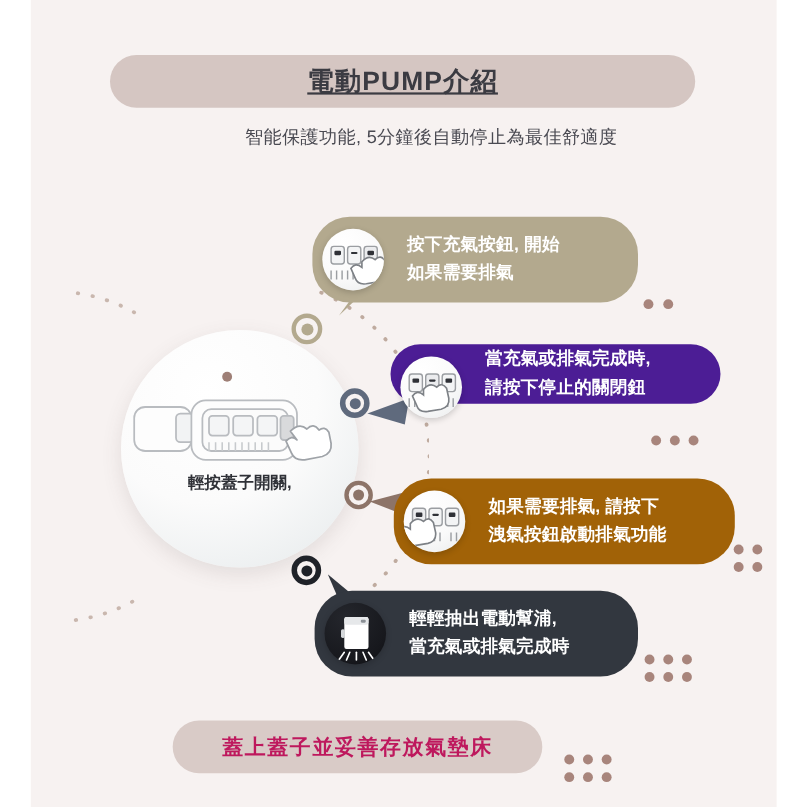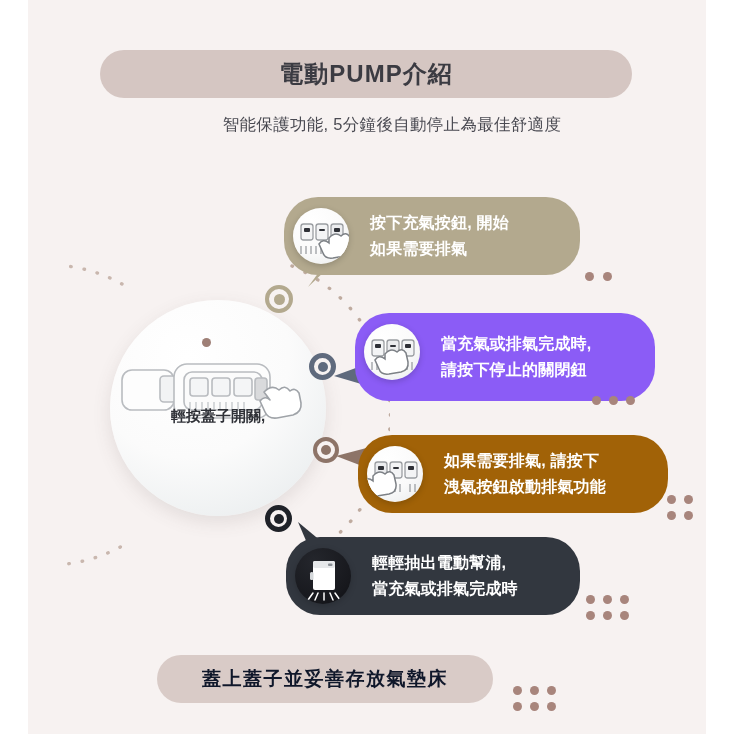--- a/index.html
+++ b/index.html
@@ -39,20 +39,21 @@
     display: flex;
     align-items: center;
     justify-content: center;
   }
   .title-text {
     font-size: 24px;
     font-weight: bold;
     color: #3b3b42;
     letter-spacing: 1px;
     white-space: nowrap;
+    text-decoration: underline;
   }
   .subtitle {
     position: absolute;
     left: 0; top: 114px;
     width: 734px;
     text-align: center;
     font-size: 16.5px;
     color: #4a4a52;
     letter-spacing: 0.3px;
     padding-left: 25px;
@@ -69,21 +70,21 @@
   }
   .hero-dot {
     position: absolute;
     left: 202px; top: 338px;
     width: 9px; height: 9px;
     border-radius: 50%;
     background: #9e7f76;
   }
   .hero-label {
     position: absolute;
-    left: 110px; top: 404px;
+    left: 110px; top: 428px;
     width: 216px;
     text-align: center;
     font-size: 15px;
     font-weight: bold;
     color: #2f3137;
     line-height: 1.55;
   }
   .hero-label div { white-space: nowrap; }
 
   .hero-art {
@@ -148,21 +149,21 @@
     width: 336px; height: 48px;
     background: #d9cbc7;
     border-radius: 24px;
     display: flex;
     align-items: center;
     justify-content: center;
   }
   .footer-text {
     font-size: 19px;
     font-weight: bold;
-    color: #0f172a;
+    color: #be185d;
     letter-spacing: 1.5px;
     white-space: nowrap;
     text-align: right;
   }
 
   
   .dots { position: absolute; display: grid; }
   .dots span {
     width: 9px; height: 9px;
     border-radius: 50%;
@@ -235,21 +236,21 @@
     </div>
     <div class="btext" style="margin-left:86px;">
       <div>按下充氣按鈕, 開始</div>
       <div>如果需要排氣</div>
     </div>
   </div>
 
   <svg class="bubble-tail" style="left:330px; top:360px; width:42px; height:30px;" viewBox="0 0 42 30">
     <path d="M42 2 L4 16 L38 26 Z" fill="#5f6a7d"></path>
   </svg>
-  <div class="bubble" id="b2" style="left:355px; top:313px; width:300px; height:88px; background:#8b5cf6;">
+  <div class="bubble" id="b2" style="left:355px; top:313px; width:300px; height:54px; background:#4c1d95;">
     <div class="badge" style="left:9px; top:11px; width:56px; height:56px;">
       <svg viewBox="0 0 56 56" width="56" height="56">
         <g fill="none" stroke="#9b9ea2" stroke-width="1.3">
           <rect x="8" y="16" width="12" height="16" rx="2.5" fill="#f3f4f5"></rect>
           <rect x="23" y="16" width="12" height="16" rx="2.5" fill="#ebecee"></rect>
           <rect x="38" y="16" width="12" height="16" rx="2.5" fill="#f3f4f5"></rect>
           <path d="M8 38 V46 M13 38 V46 M18 38 V46 M23 38 V46 M28 38 V46 M33 38 V46 M38 38 V46 M43 38 V46 M48 38 V46"></path>
         </g>
         <g fill="#2f3137">
           <rect x="11" y="20" width="6" height="4" rx="1"></rect>

